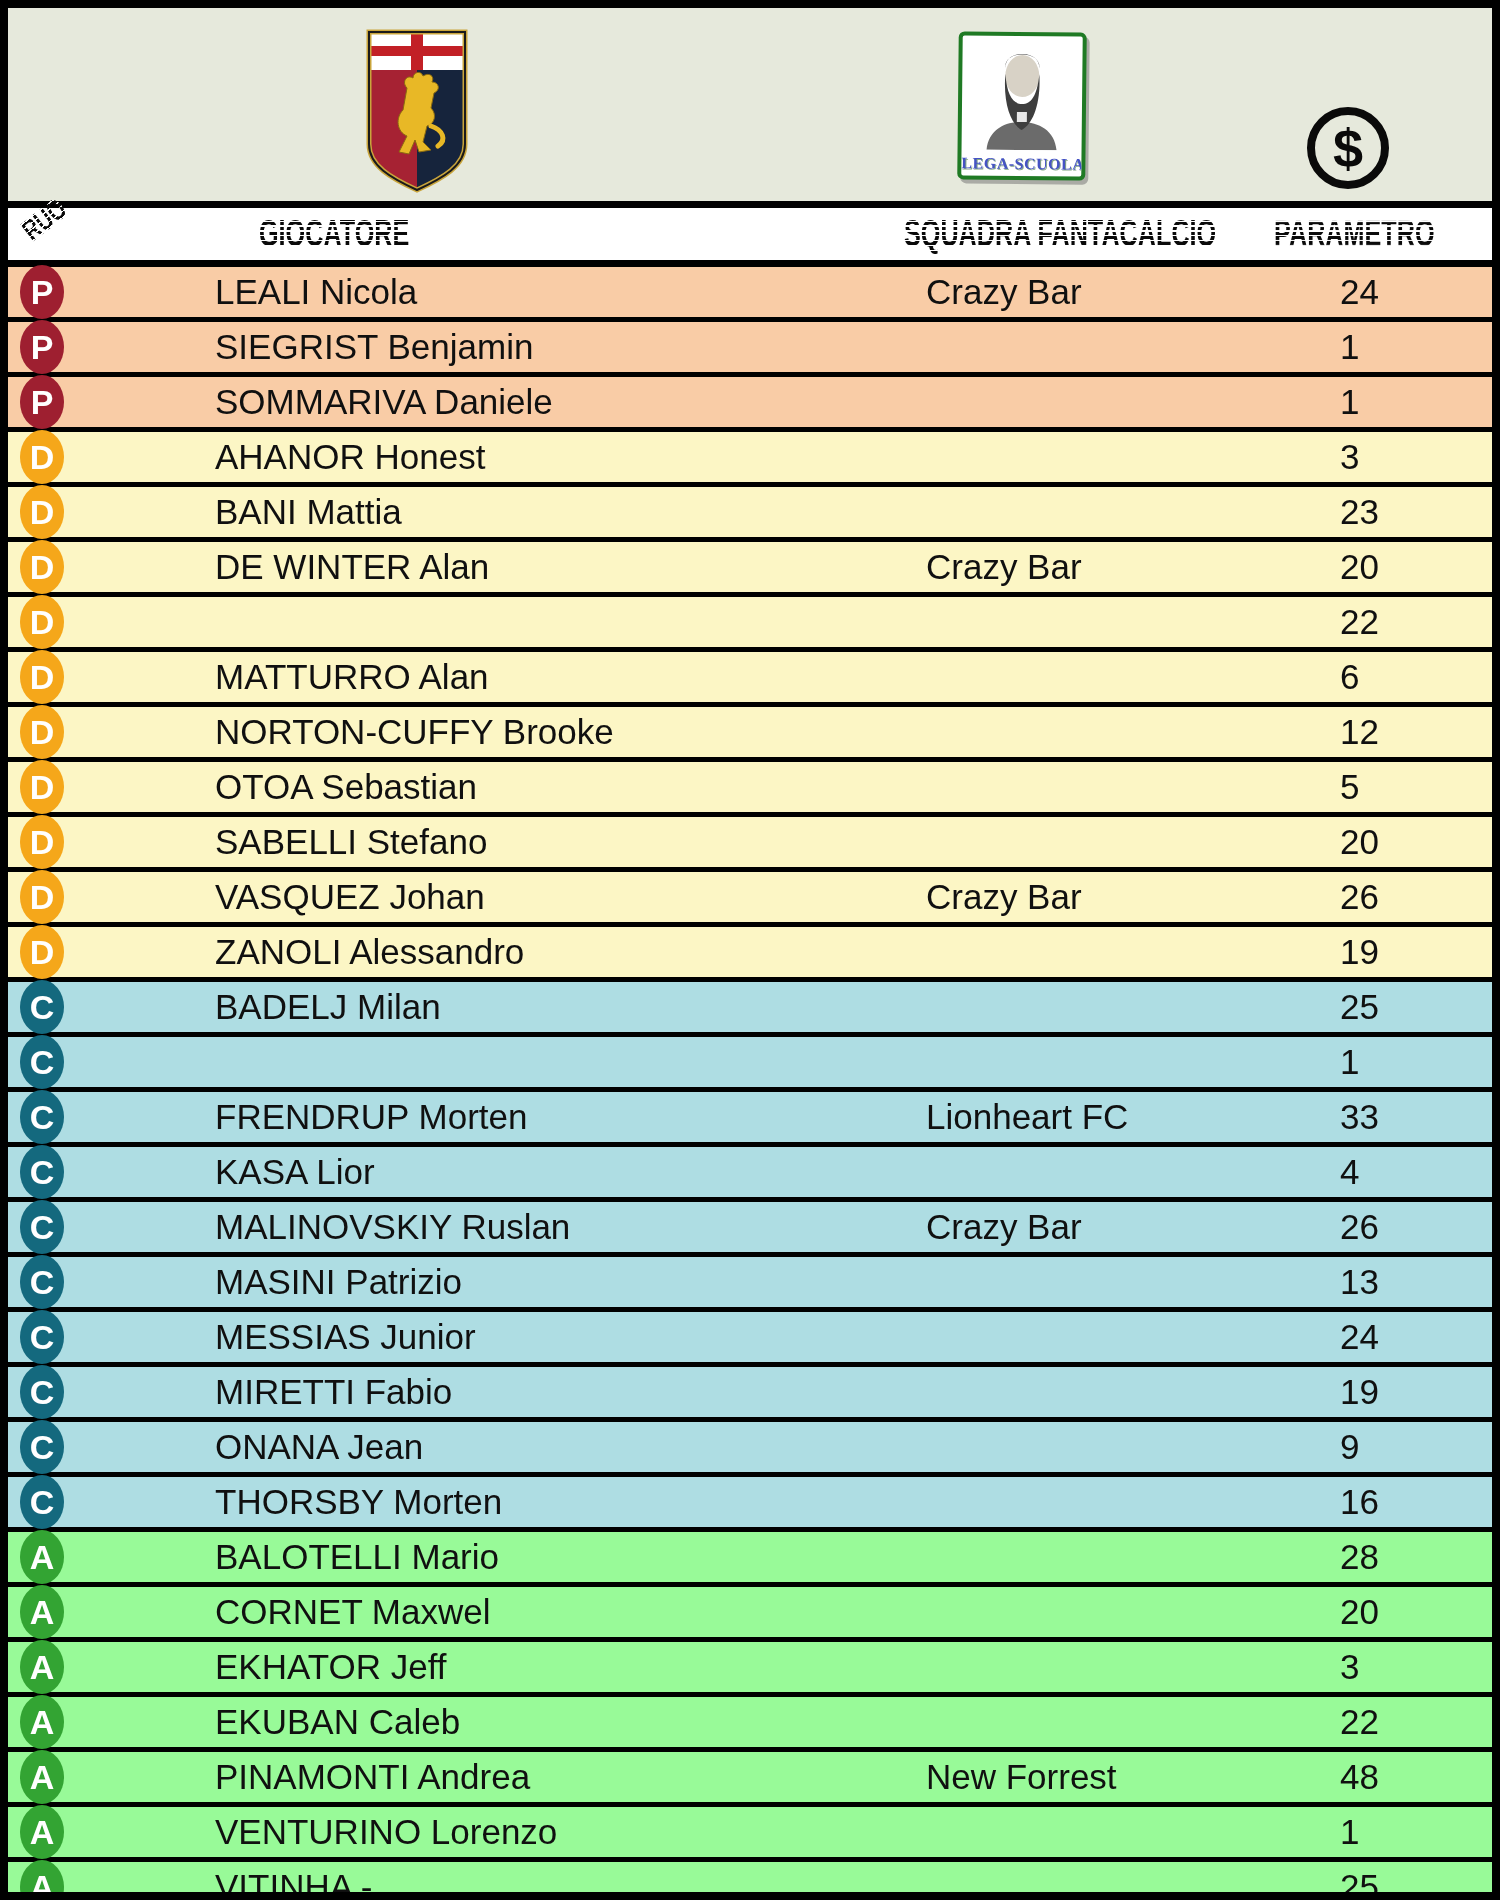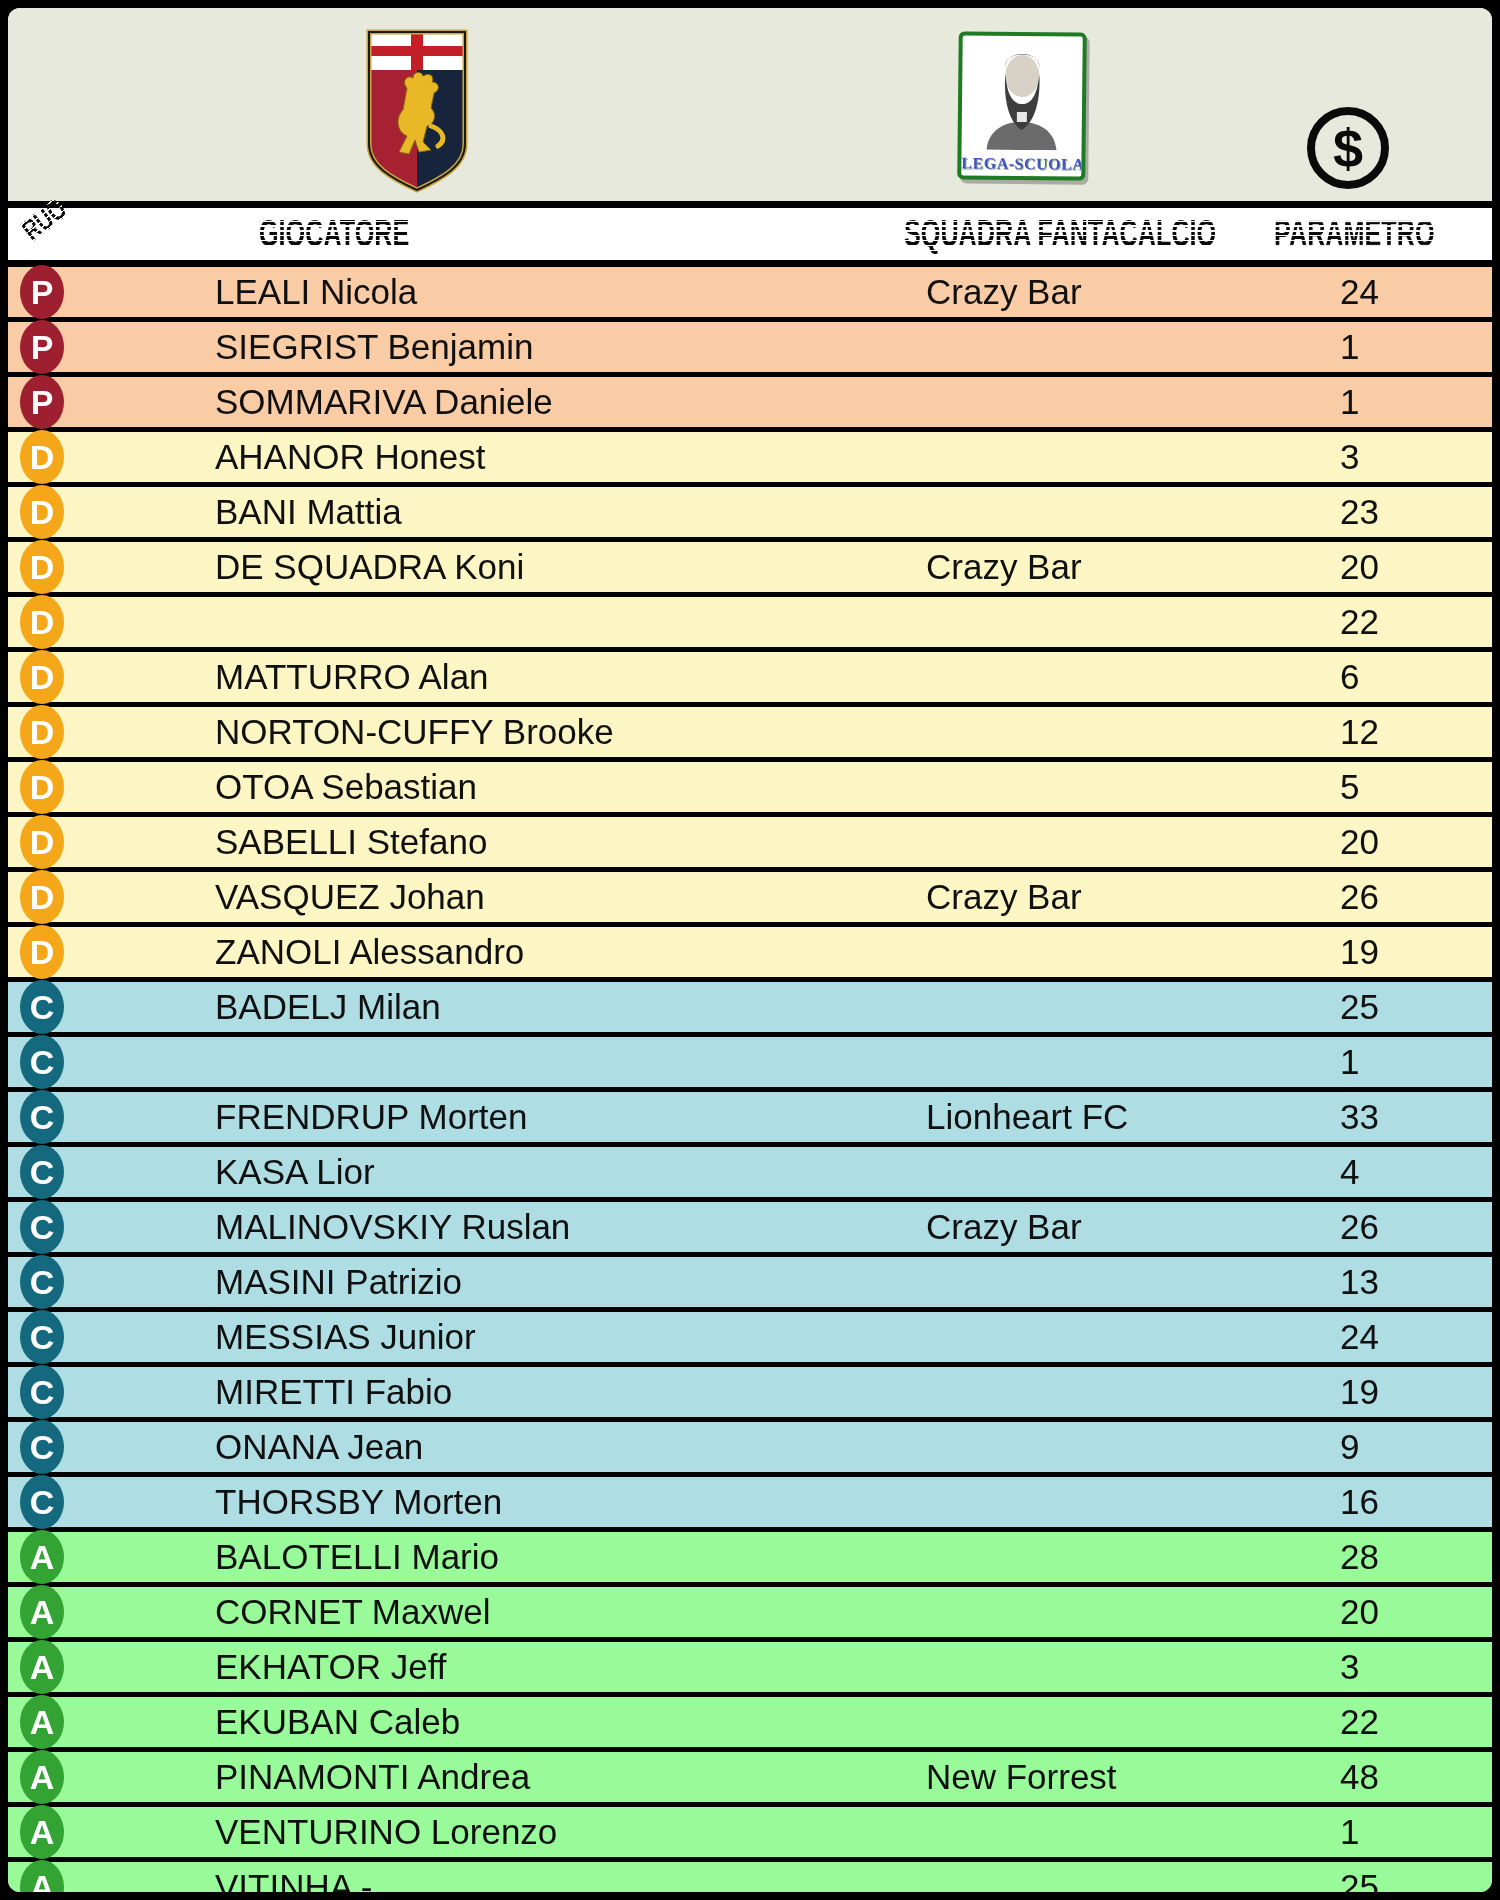--- a/index.html
+++ b/index.html
@@ -10,21 +10,21 @@
     --P-row:#F9CCA6; --P-badge:#9E1F30;
     --D-row:#FCF6C5; --D-badge:#F5A71A;
     --C-row:#AEDDE3; --C-badge:#14697E;
     --A-row:#98FA98; --A-badge:#33A433;
   }
   html,body{margin:0;padding:0;background:#000;}
   body{font-family:"Liberation Sans","DejaVu Sans",sans-serif;}
   .stage{position:relative;width:1500px;height:1900px;background:#000;overflow:hidden;}
   .card{
     position:absolute;left:0;top:0;width:1500px;height:1900px;
-    box-sizing:border-box;border:8px solid #000;border-radius:20px;
+    box-sizing:border-box;border:8px solid #000;border-radius:6px;
     background:var(--card-bg);overflow:hidden;
   }
   
   .card-header{position:relative;height:193px;background:var(--card-bg);}
   .genoa-crest{position:absolute;left:353px;top:18px;width:112px;height:170px;}
   .league-logo{
     position:absolute;left:950px;top:24px;width:128px;height:148px;
     background:#fff;border:4px solid #1F7A24;border-radius:6px;
     box-shadow:3px 4px 0 rgba(120,120,120,.55);
     transform:rotate(.6deg);box-sizing:border-box;overflow:hidden;
@@ -164,21 +164,21 @@
     <span class="cell value">3</span>
   </div>
         <div class="row role-D">
     <span class="badge">D</span>
     <span class="cell player">BANI Mattia</span>
     <span class="cell team"></span>
     <span class="cell value">23</span>
   </div>
         <div class="row role-D">
     <span class="badge">D</span>
-    <span class="cell player">DE SQUADRA Koni</span>
+    <span class="cell player">DE WINTER Alan</span>
     <span class="cell team">Crazy Bar</span>
     <span class="cell value">20</span>
   </div>
         <div class="row role-D">
     <span class="badge">D</span>
     <span class="cell team"></span>
     <span class="cell value">22</span>
   </div>
         <div class="row role-D">
     <span class="badge">D</span>

